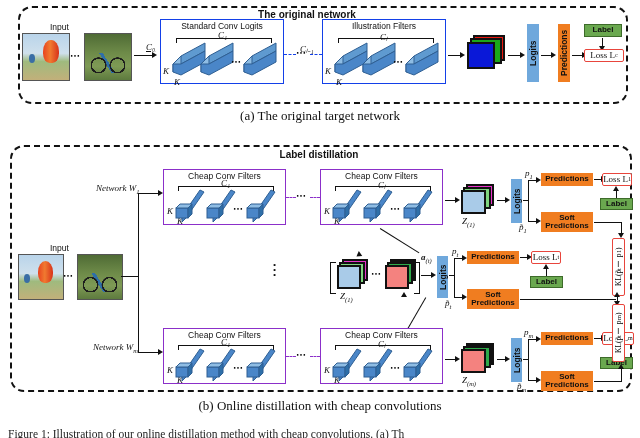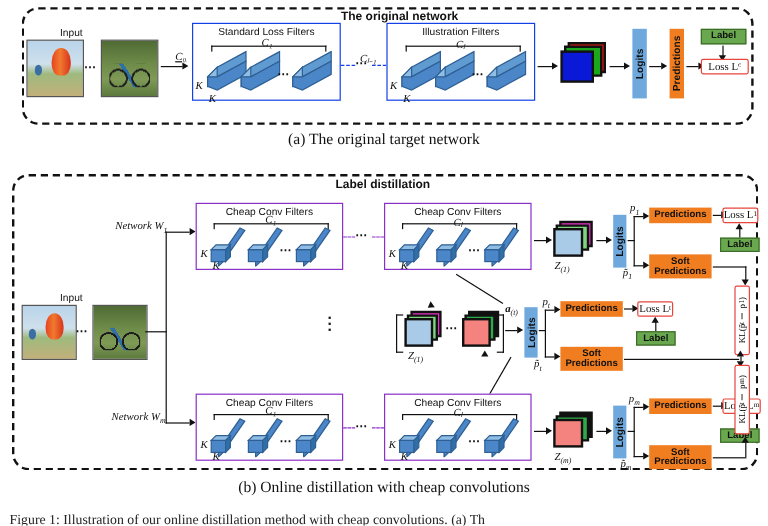--- a/index.html
+++ b/index.html
@@ -93,32 +93,32 @@
            font-family:"Liberation Serif",serif;font-size:13px;color:#111;}
   .figcap{position:absolute;font-family:"Liberation Serif",serif;font-size:11.5px;
           color:#111;white-space:nowrap;}
 </style>
 </head>
 <body>
 
 <div class="panel" style="left:18px;top:6px;width:606px;height:94px;">
 </div>
 
-<div class="panel-title" style="left:30px;top:9px;width:606px;">The original network</div>
+<div class="panel-title" style="left:4px;top:9px;width:606px;">The original network</div>
 
 <div class="plain" style="left:50px;top:22px;">Input</div>
 <div class="img balloon" style="left:22px;top:33px;width:46px;height:46px;"></div>
 <div class="dots" style="left:70px;top:50px;">⋯</div>
 <div class="img bike" style="left:84px;top:33px;width:46px;height:46px;"></div>
 
 <div class="arrow ah" style="left:134px;top:55px;width:18px;"></div>
 <div class="tip-r" style="left:152px;top:52px;"></div>
 
 <div class="convbox std" style="left:160px;top:19px;width:124px;height:65px;">
-  <div class="convbox-title">Standard Loss Filters</div>
+  <div class="convbox-title">Standard Conv Logits</div>
 </div>
 <div class="mlabel" style="left:218px;top:30px;">C₁</div>
 <div class="brk" style="left:176px;top:38px;width:94px;height:4px;border-bottom:none;"></div>
 <div class="mlabel" style="left:146px;top:42px;text-decoration:underline;">C₀</div>
 <div class="mlabel" style="left:163px;top:66px;">K</div>
 <div class="mlabel" style="left:174px;top:77px;">K</div>
 
 <div class="prism" style="left:172px;top:42px;">
   <svg width="34" height="36" viewBox="0 0 34 36">
     <polygon points="1,22 9,14 33,1 33,9 9,22" fill="#5f9ad0" stroke="#2f5f93" stroke-width="1"></polygon>

